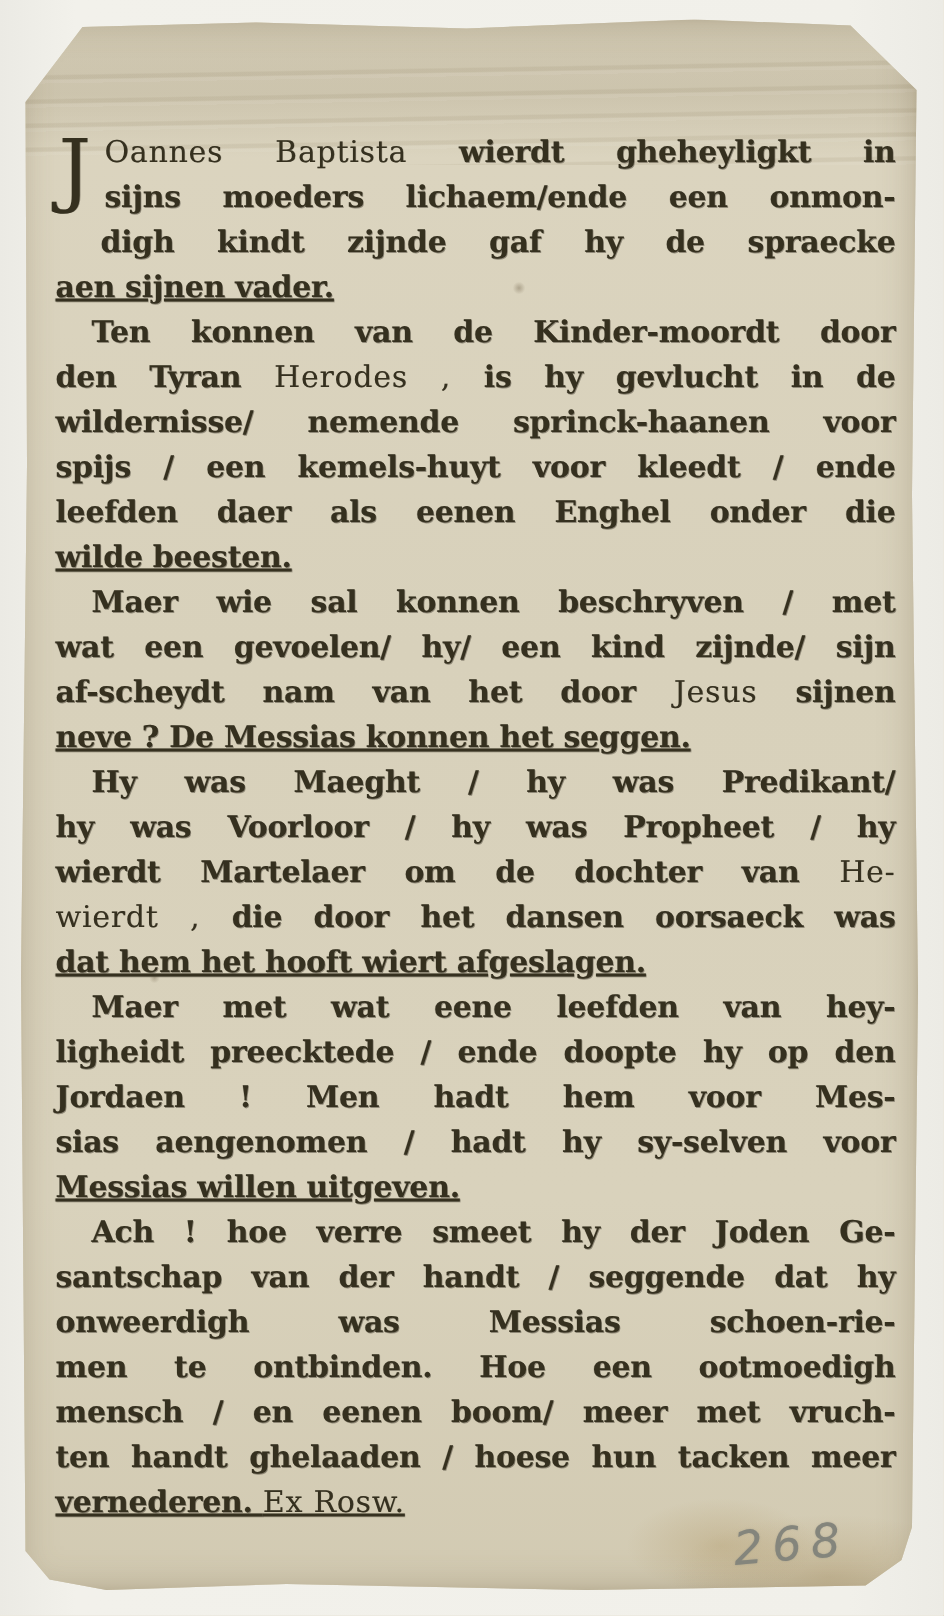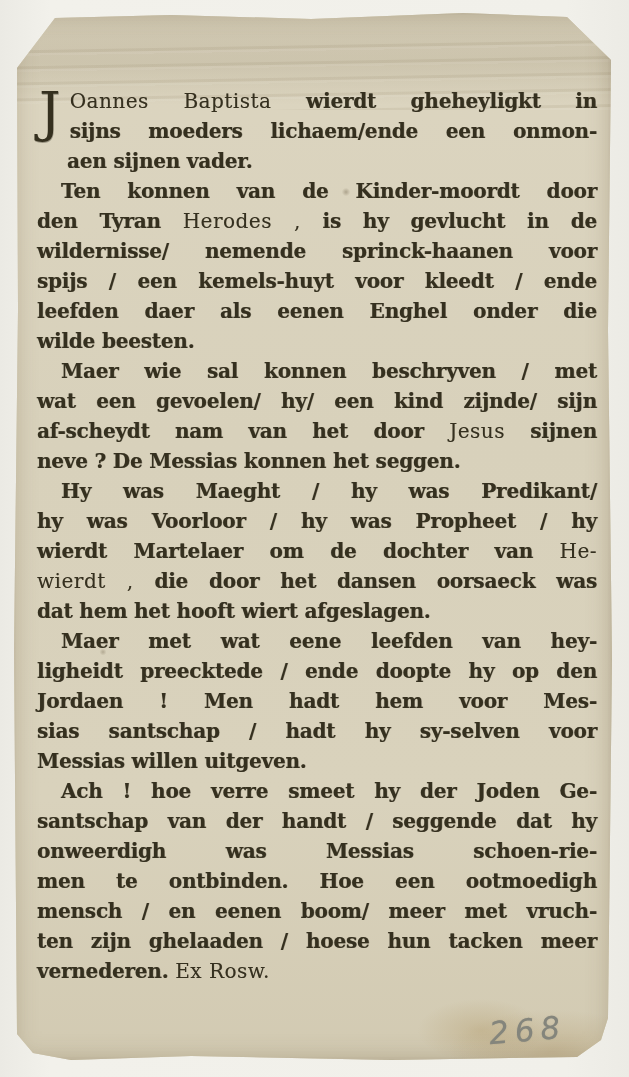--- a/index.html
+++ b/index.html
@@ -50,21 +50,21 @@
     height: 30px;
     line-height: 30px;
     font-size: 20px;
     font-weight: bold;
     text-align: justify;
     text-align-last: justify;
     white-space: nowrap;
     letter-spacing: -0.2px;
     text-shadow: 0.5px 0.4px 0 rgba(56,49,38,0.45), -0.3px 0 0 rgba(56,49,38,0.22);
   }
-  .line.last { text-align-last: left; }
+  .line.last { text-align-last: left; text-decoration: underline; }
   .para.indent .line:nth-of-type(1) { text-indent: 24px; }
   .para.p0 .line:nth-of-type(3) { text-indent: 30px; }
   .roman {
     font-weight: normal;
     letter-spacing: 0.5px;
     text-shadow: 0.3px 0.3px 0 rgba(56,49,38,0.35);
   }
   .dropcap {
     float: left;
     font-size: 54px;
@@ -90,20 +90,21 @@
 </head>
 <body>
 
 <div class="screen">
   <div class="paper">
     <div class="textblock" id="textblock">
         <div class="para p0">
           <span class="dropcap">J</span>
           <div class="line"><span class="roman">Oannes Baptista </span><span class="bl">wierdt gheheyligkt in</span></div>
           <div class="line"><span class="bl">sijns moeders lichaem/ende een onmon-</span></div>
+          <div class="line"><span class="bl">digh kindt zijnde gaf hy de spraecke</span></div>
           <div class="line last"><span class="bl">aen sijnen vader.</span></div>
         </div>
         <div class="para p1 indent">
           <div class="line"><span class="bl">Ten konnen van de Kinder-moordt door</span></div>
           <div class="line"><span class="bl">den Tyran </span><span class="roman">Herodes ,</span><span class="bl"> is hy gevlucht in de</span></div>
           <div class="line"><span class="bl">wildernisse/ nemende sprinck-haanen voor</span></div>
           <div class="line"><span class="bl">spijs / een kemels-huyt voor kleedt / ende</span></div>
           <div class="line"><span class="bl">leefden daer als eenen Enghel onder die</span></div>
           <div class="line last"><span class="bl">wilde beesten.</span></div>
         </div>
@@ -117,28 +118,28 @@
           <div class="line"><span class="bl">Hy was Maeght / hy was Predikant/</span></div>
           <div class="line"><span class="bl">hy was Voorloor / hy was Propheet / hy</span></div>
           <div class="line"><span class="bl">wierdt Martelaer om de dochter van </span><span class="roman">He-</span></div>
           <div class="line"><span class="roman">wierdt ,</span><span class="bl"> die door het dansen oorsaeck was</span></div>
           <div class="line last"><span class="bl">dat hem het hooft wiert afgeslagen.</span></div>
         </div>
         <div class="para p4 indent">
           <div class="line"><span class="bl">Maer met wat eene leefden van hey-</span></div>
           <div class="line"><span class="bl">ligheidt preecktede / ende doopte hy op den</span></div>
           <div class="line"><span class="bl">Jordaen ! Men hadt hem voor Mes-</span></div>
-          <div class="line"><span class="bl">sias santschap / hadt hy sy-selven voor</span></div>
+          <div class="line"><span class="bl">sias aengenomen / hadt hy sy-selven voor</span></div>
           <div class="line last"><span class="bl">Messias willen uitgeven.</span></div>
         </div>
         <div class="para p5 indent">
           <div class="line"><span class="bl">Ach ! hoe verre smeet hy der Joden Ge-</span></div>
           <div class="line"><span class="bl">santschap van der handt / seggende dat hy</span></div>
           <div class="line"><span class="bl">onweerdigh was Messias schoen-rie-</span></div>
           <div class="line"><span class="bl">men te ontbinden.  Hoe een ootmoedigh</span></div>
           <div class="line"><span class="bl">mensch / en eenen boom/ meer met vruch-</span></div>
-          <div class="line"><span class="bl">ten zijn ghelaaden / hoese hun tacken meer</span></div>
+          <div class="line"><span class="bl">ten handt ghelaaden / hoese hun tacken meer</span></div>
           <div class="line last"><span class="bl">vernederen. </span><span class="roman">Ex Rosw.</span></div>
         </div>
       </div>
     <div class="pencil">268</div>
   </div>
 </div>
 
 </body></html>

